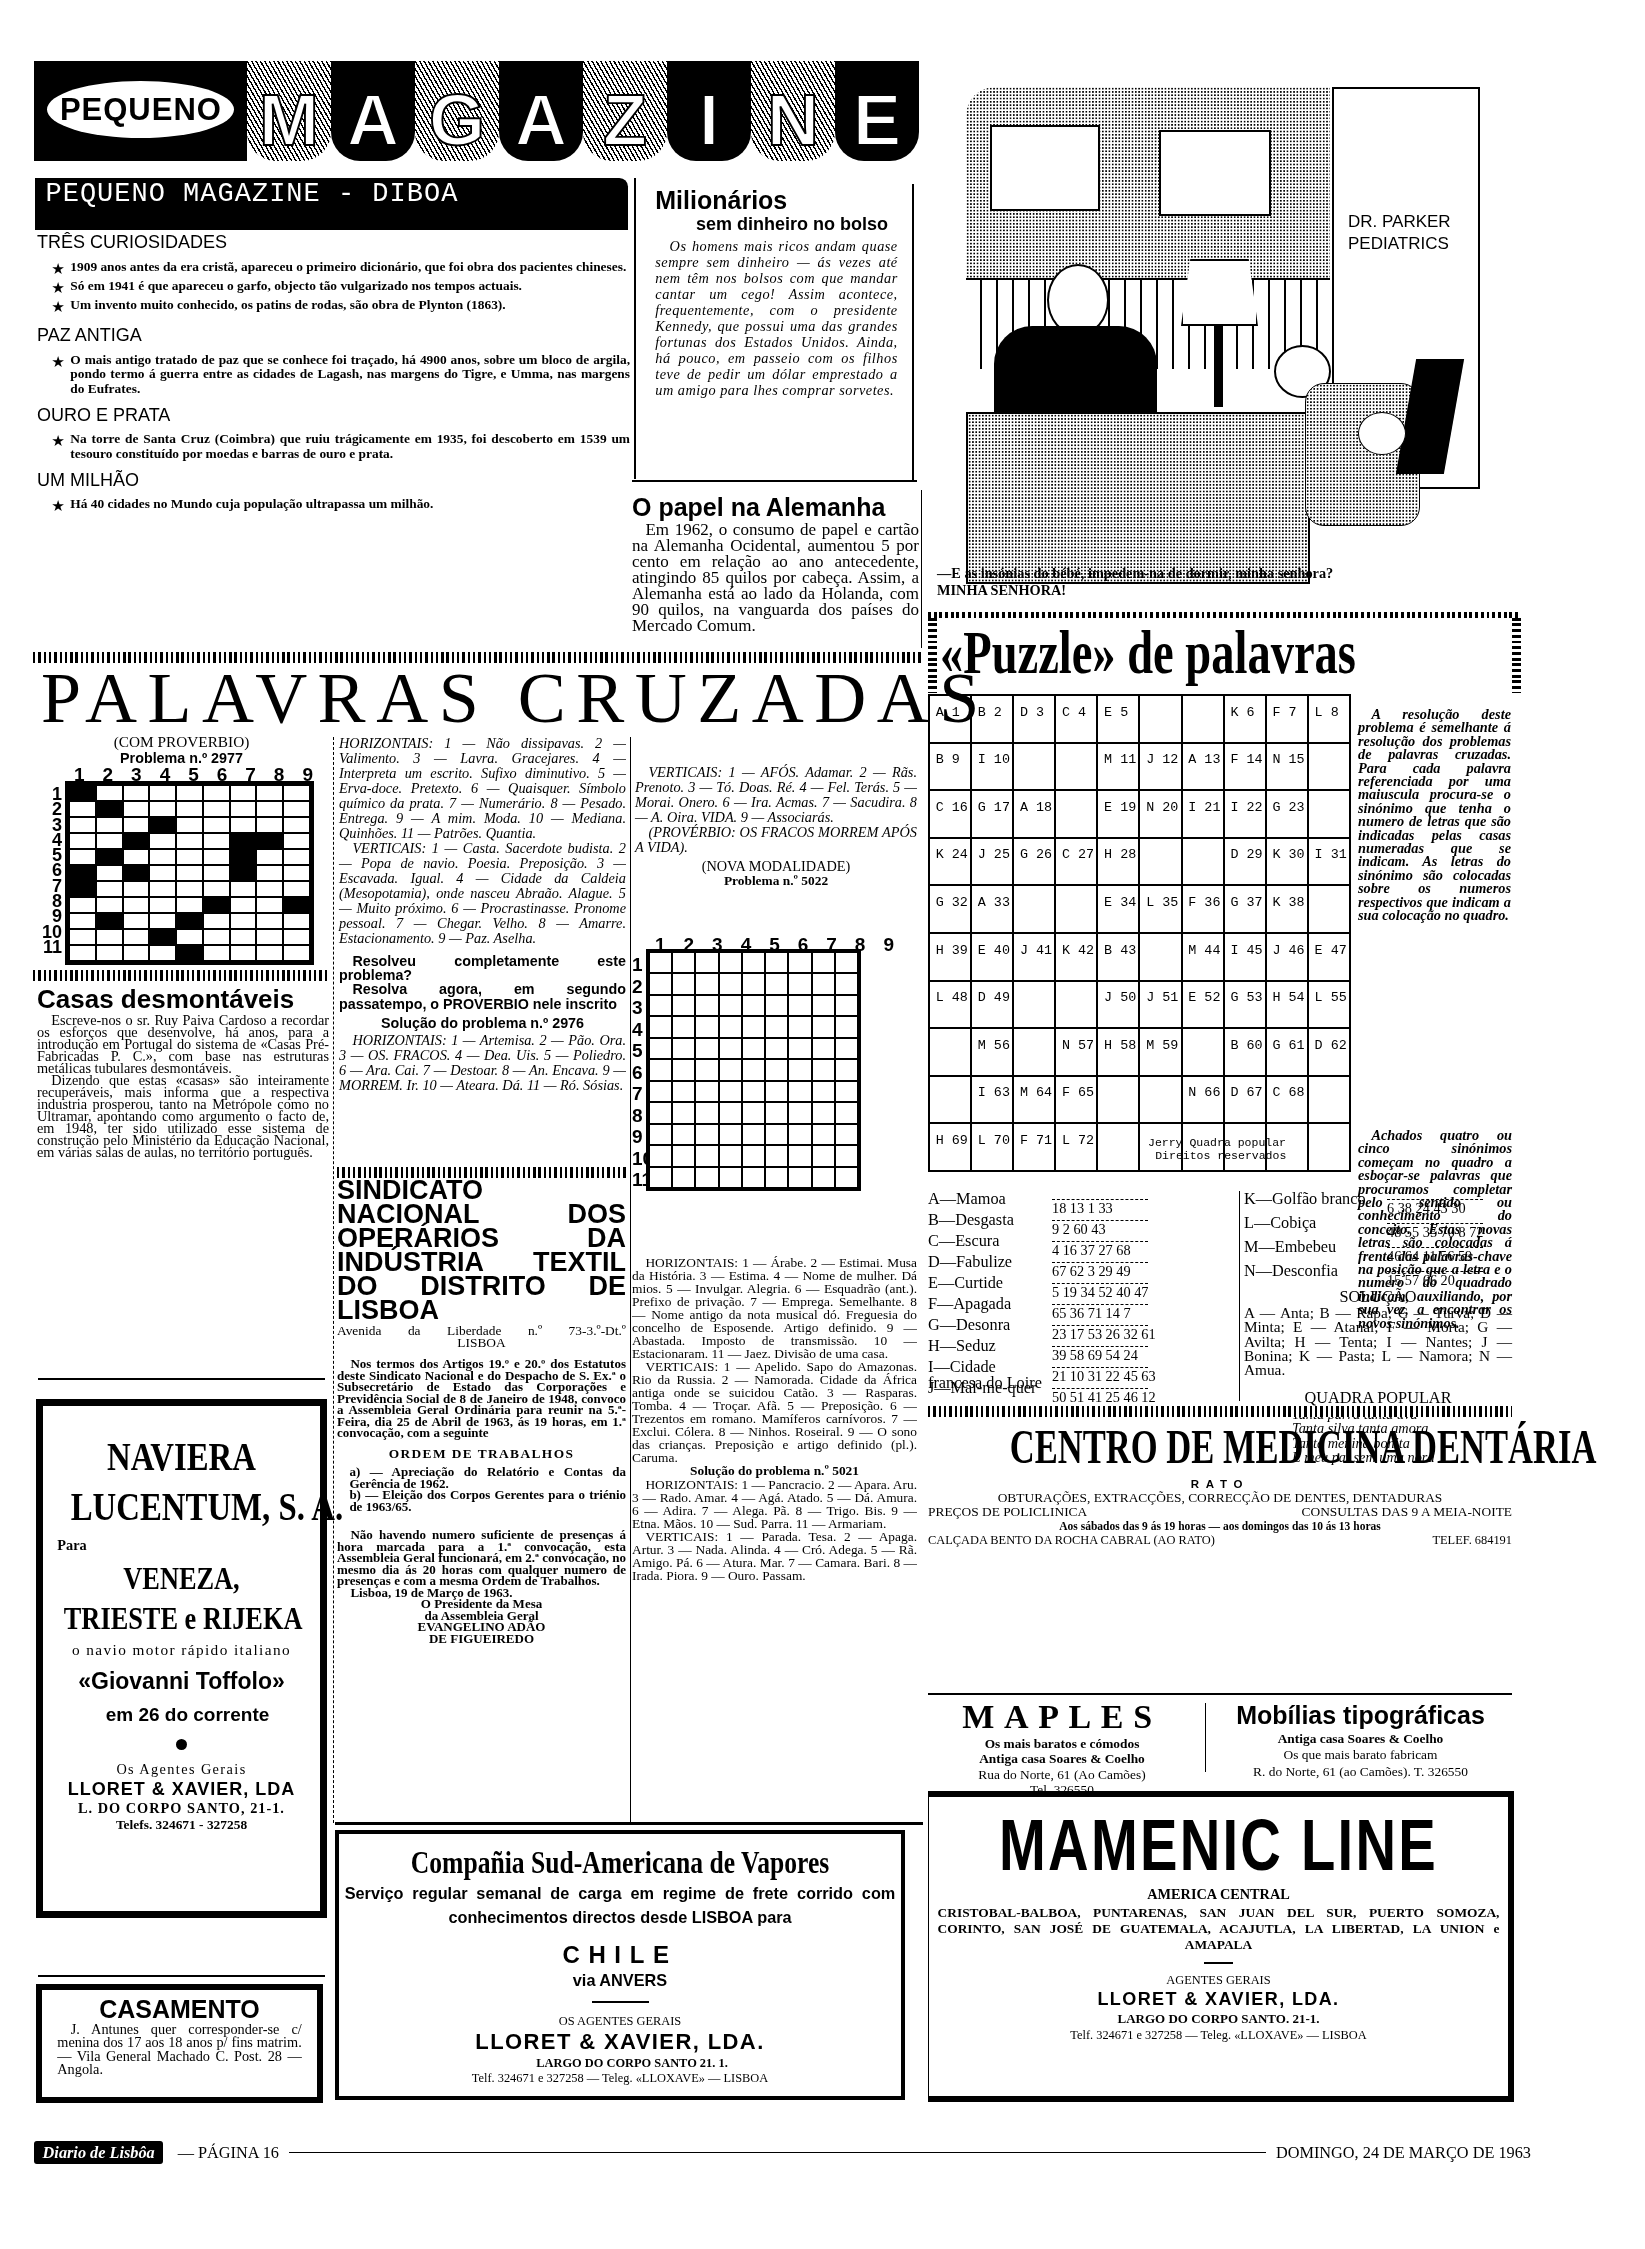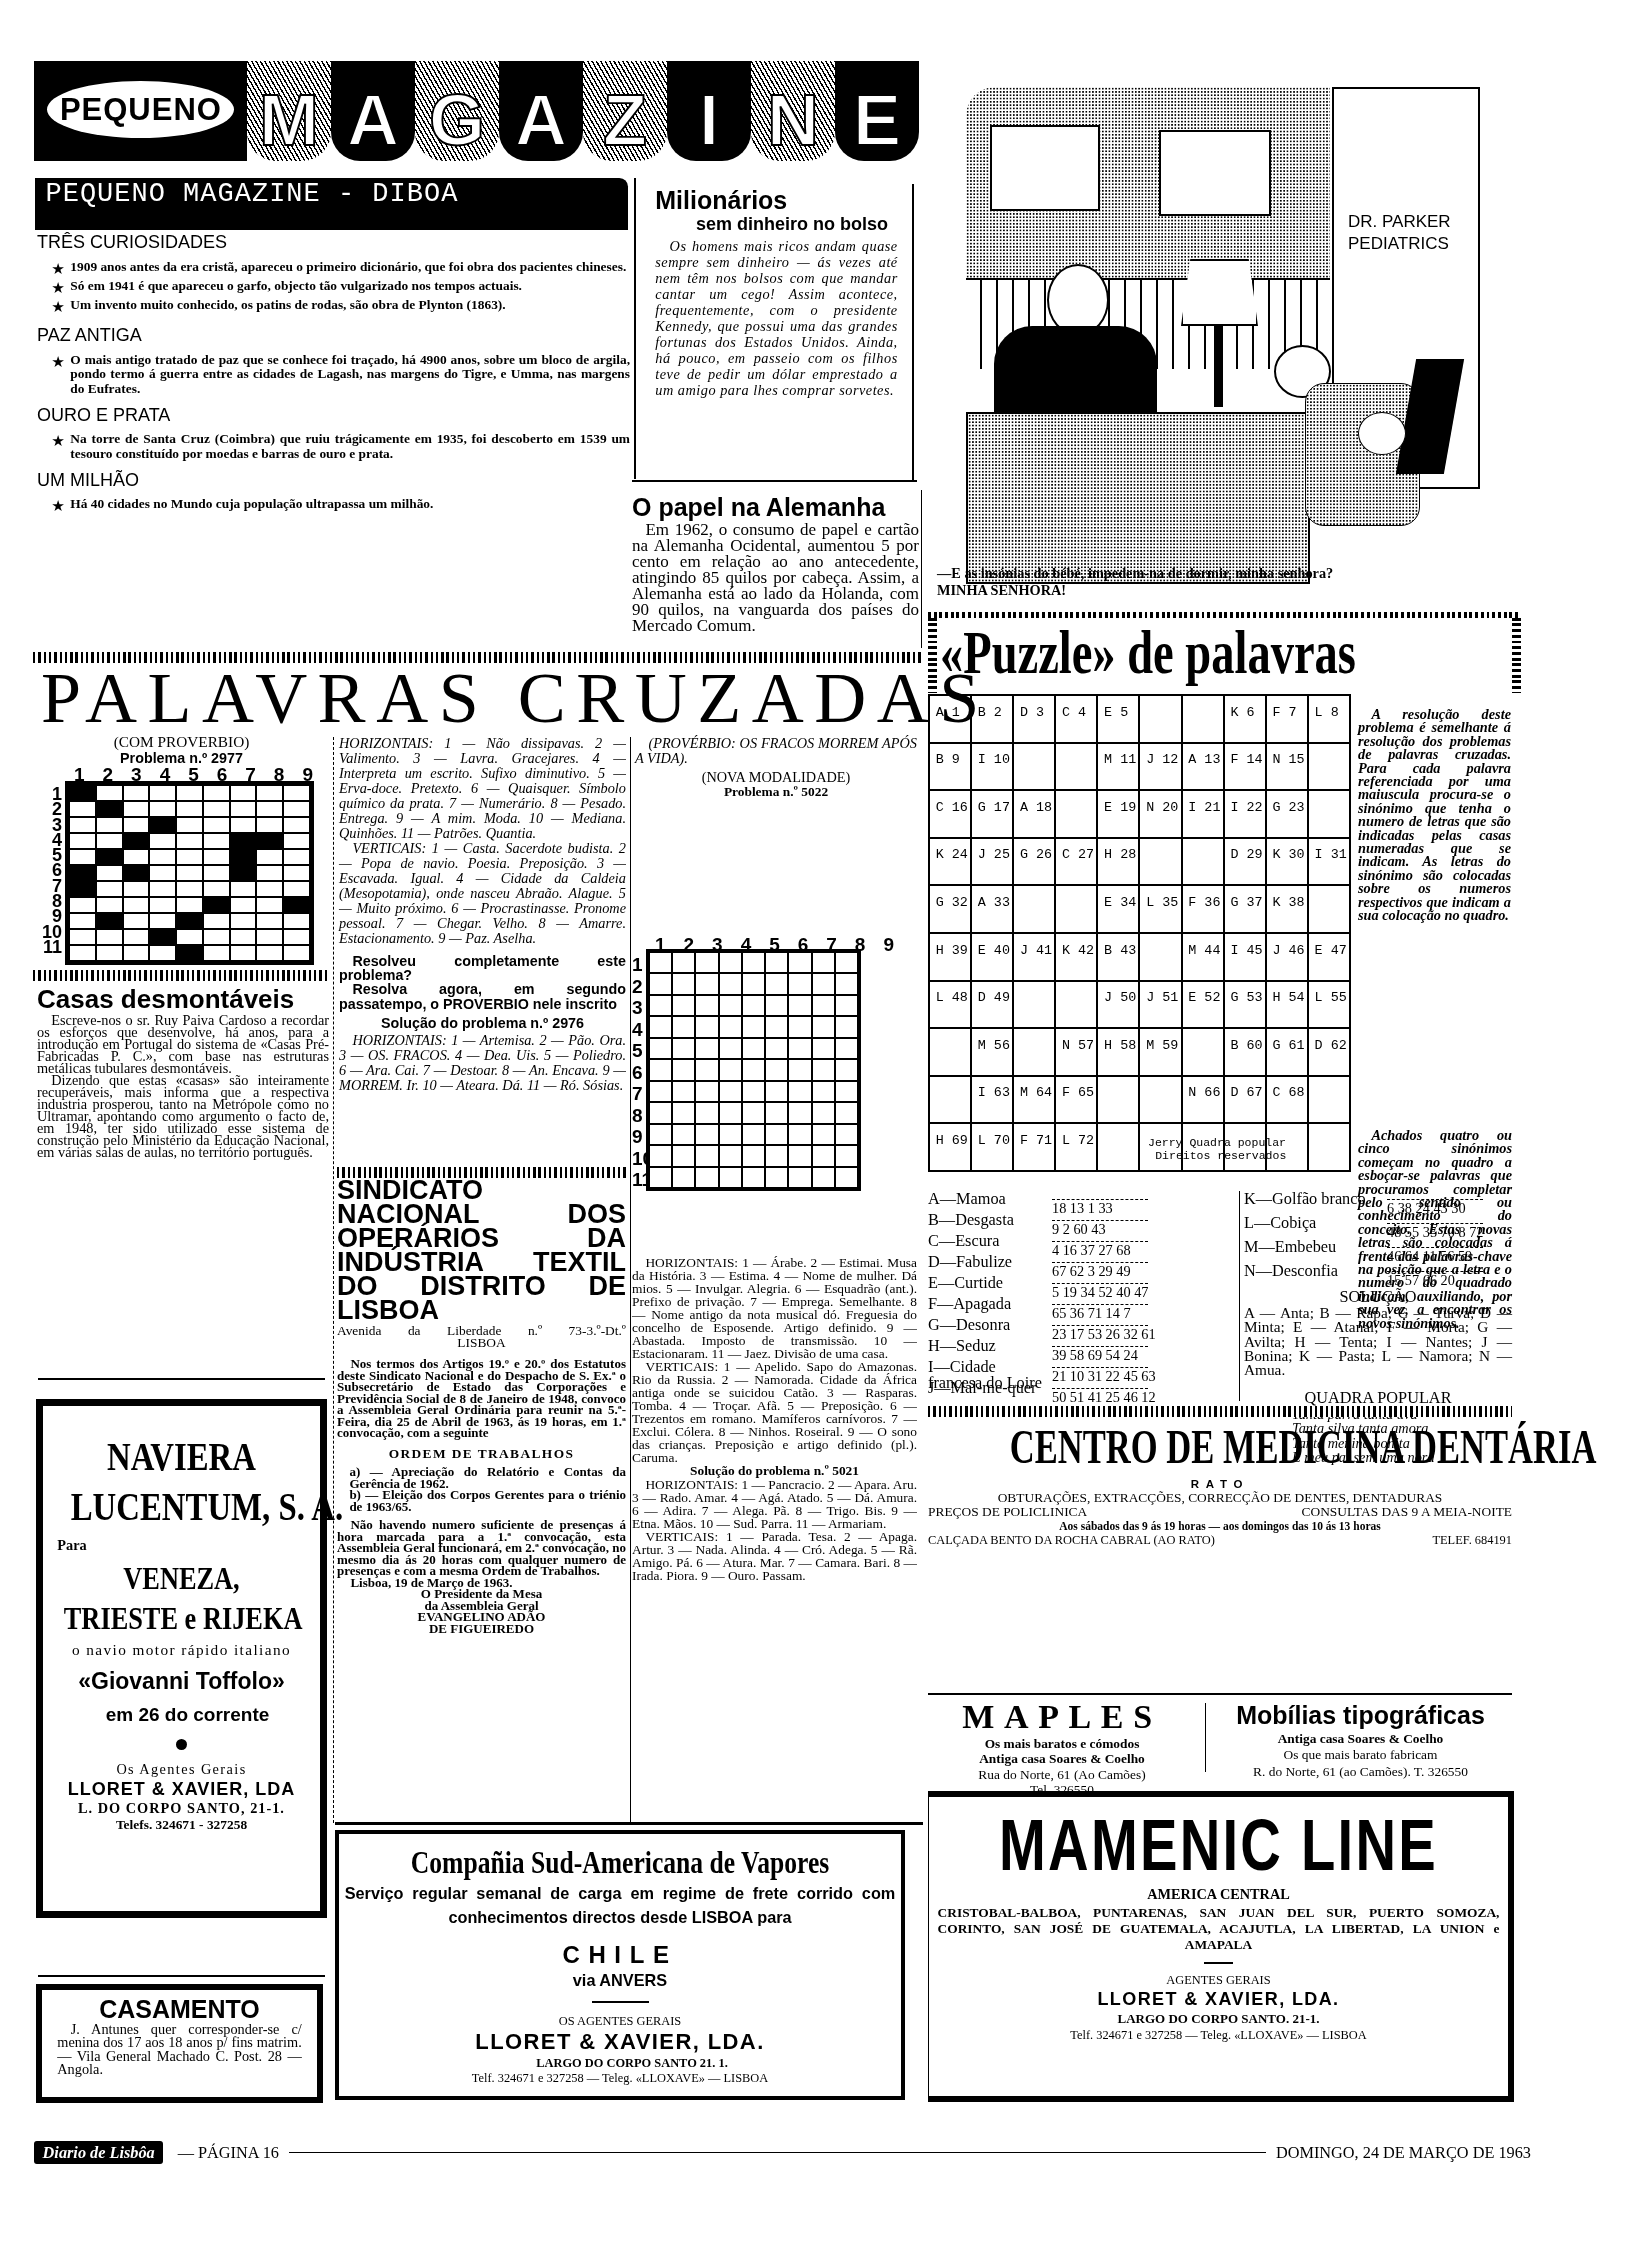--- a/index.html
+++ b/index.html
@@ -294,20 +294,21 @@
 <div class="abs" style="left:339px;top:736px;width:287px;">
   <div class="serif ital just f30" style="line-height:15px;">HORIZONTAIS: 1 — Não dissipavas. 2 — Valimento. 3 — Lavra. Gracejares. 4 — Interpreta um escrito. Sufixo diminutivo. 5 — Erva-doce. Pretexto. 6 — Quaisquer. Símbolo químico da prata. 7 — Numerário. 8 — Pesado. Entrega. 9 — A mim. Moda. 10 — Mediana. Quinhões. 11 — Patrões. Quantia.</div>
   <div class="serif ital just f30" style="line-height:15px;text-indent:13.4px;">VERTICAIS: 1 — Casta. Sacerdote budista. 2 — Popa de navio. Poesia. Preposição. 3 — Escavada. Igual. 4 — Cidade da Caldeia (Mesopotamia), onde nasceu Abraão. Alague. 5 — Muito próximo. 6 — Procrastinasse. Pronome pessoal. 7 — Chegar. Velho. 8 — Amarre. Estacionamento. 9 — Paz. Aselha.</div>
   <div class="sans bold just" style="font-size:14.3px;line-height:14.3px;margin-top:7.7px;text-indent:13.4px;">Resolveu completamente este problema?</div>
   <div class="sans bold just" style="font-size:14.3px;line-height:14.3px;text-indent:13.4px;">Resolva agora, em segundo passatempo, o PROVERBIO nele inscrito</div>
   <div class="sans bold center" style="font-size:14.3px;line-height:19px;margin-top:2.9px;">Solução do problema n.º 2976</div>
   <div class="serif ital just f30" style="line-height:15px;text-indent:13.4px;">HORIZONTAIS: 1 — Artemisa. 2 — Pão. Ora. 3 — OS. FRACOS. 4 — Dea. Uis. 5 — Poliedro. 6 — Ara. Cai. 7 — Destoar. 8 — An. Encava. 9 — MORREM. Ir. 10 — Ateara. Dá. 11 — Ró. Sósias.</div>
 </div>
 
 <div class="abs" style="left:635px;top:736px;width:282px;">
+  <div class="serif ital just f30" style="line-height:15px;text-indent:13.4px;margin-top:29px;">VERTICAIS: 1 — AFÓS. Adamar. 2 — Rãs. Prenoto. 3 — Tó. Doas. Ré. 4 — Fel. Terás. 5 — Morai. Onero. 6 — Ira. Acmas. 7 — Sacudira. 8 — A. Oira. VIDA. 9 — Associarás.</div>
   <div class="serif ital just f30" style="line-height:15px;text-indent:13.4px;">(PROVÉRBIO: OS FRACOS MORREM APÓS A VIDA).</div>
   <div class="serif center" style="font-size:14.3px;line-height:15.3px;margin-top:3.8px;">(NOVA MODALIDADE)</div>
   <div class="serif bold center" style="font-size:13.4px;line-height:14.3px;">Problema n.º 5022</div>
 </div>
 
 <div class="abs sans bold" style="left:655px;top:934px;width:239px;display:flex;justify-content:space-between;font-size:19px;">
   <span>1</span>
     <span>2</span>
     <span>3</span>
     <span>4</span>
@@ -442,21 +443,21 @@
 
 <div class="abs rule-tick" style="left:337px;top:1167px;width:289px;"></div>
 <div class="abs" style="left:337px;top:1178px;width:289px;">
   <div class="sans bold" style="font-size:27px;line-height:24px;text-align:justify;text-align-last:justify;">SINDICATO NACIONAL DOS OPERÁRIOS DA INDÚSTRIA TEXTIL DO DISTRITO DE LISBOA</div>
   <div class="serif just" style="font-size:13.4px;line-height:12.4px;margin-top:2.9px;text-align-last:justify;">Avenida da Liberdade n.º 73-3.º-Dt.º</div>
   <div class="serif center" style="font-size:13.4px;line-height:12.4px;">LISBOA</div>
   <div class="serif bold just" style="font-size:13px;line-height:11.5px;margin-top:8.6px;text-indent:13.4px;">Nos termos dos Artigos 19.º e 20.º dos Estatutos deste Sindicato Nacional e do Despacho de S. Ex.ª o Subsecretário de Estado das Corporações e Previdência Social de 8 de Janeiro de 1948, convoco a Assembleia Geral Ordinária para reunir na 5.ª-Feira, dia 25 de Abril de 1963, ás 19 horas, em 1.ª convocação, com a seguinte</div>
   <div class="serif bold center" style="font-size:13.4px;line-height:14.3px;margin-top:8.6px;letter-spacing:1.4px;">ORDEM DE TRABALHOS</div>
   <div class="serif bold just" style="font-size:13px;line-height:11.5px;margin:4.8px 0 0 12.4px;">a) — Apreciação do Relatório e Contas da Gerência de 1962.</div>
   <div class="serif bold just" style="font-size:13px;line-height:11.5px;margin:0 0 0 12.4px;">b) — Eleição dos Corpos Gerentes para o triénio de 1963/65.</div>
-  <div class="serif bold just" style="font-size:13px;line-height:11.5px;margin-top:7px;text-indent:13.4px;">Não havendo numero suficiente de presenças á hora marcada para a 1.ª convocação, esta Assembleia Geral funcionará, em 2.ª convocação, no mesmo dia ás 20 horas com qualquer numero de presenças e com a mesma Ordem de Trabalhos.</div>
+  <div class="serif bold just" style="font-size:13px;line-height:11.5px;margin-top:17px;text-indent:13.4px;">Não havendo numero suficiente de presenças á hora marcada para a 1.ª convocação, esta Assembleia Geral funcionará, em 2.ª convocação, no mesmo dia ás 20 horas com qualquer numero de presenças e com a mesma Ordem de Trabalhos.</div>
   <div class="serif bold" style="font-size:13px;line-height:11.5px;text-indent:13.4px;">Lisboa, 19 de Março de 1963.</div>
   <div class="serif bold center" style="font-size:13px;line-height:11.5px;">O Presidente da Mesa</div>
   <div class="serif bold center" style="font-size:13px;line-height:11.5px;">da Assembleia Geral</div>
   <div class="serif bold center" style="font-size:13px;line-height:11.5px;">EVANGELINO ADÃO</div>
   <div class="serif bold center" style="font-size:13px;line-height:11.5px;">DE FIGUEIREDO</div>
 </div>
 
 <div class="abs thick" style="left:38px;top:1378px;width:287px;height:2.4px;"></div>
 <div class="abs box center" style="left:36px;top:1399px;width:291px;height:519px;border-width:7.7px;padding-top:26px;">
   <div class="serif bold" style="font-size:41px;line-height:48px;transform:scaleX(.8);">NAVIERA</div>

